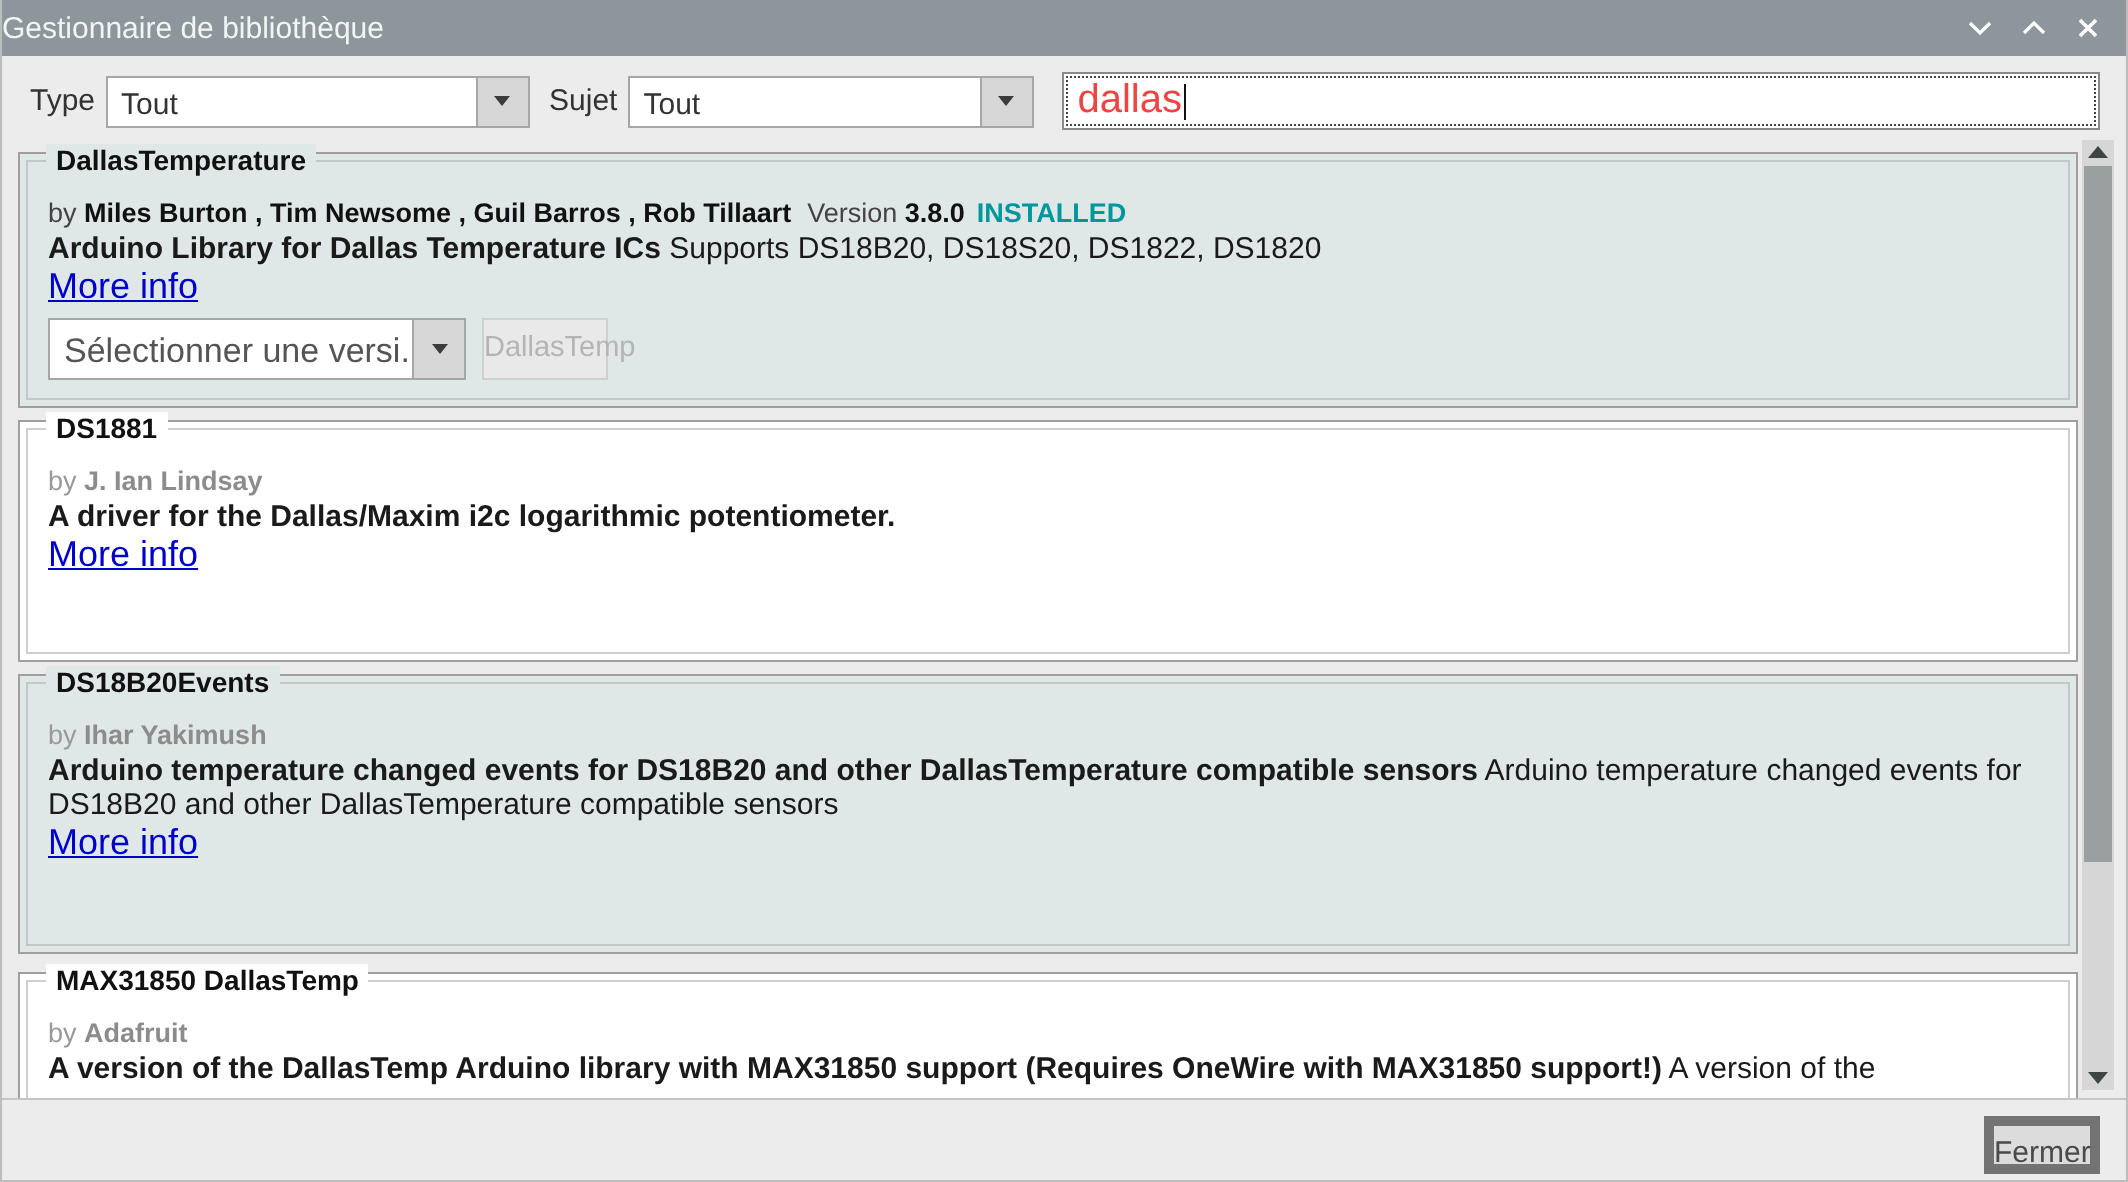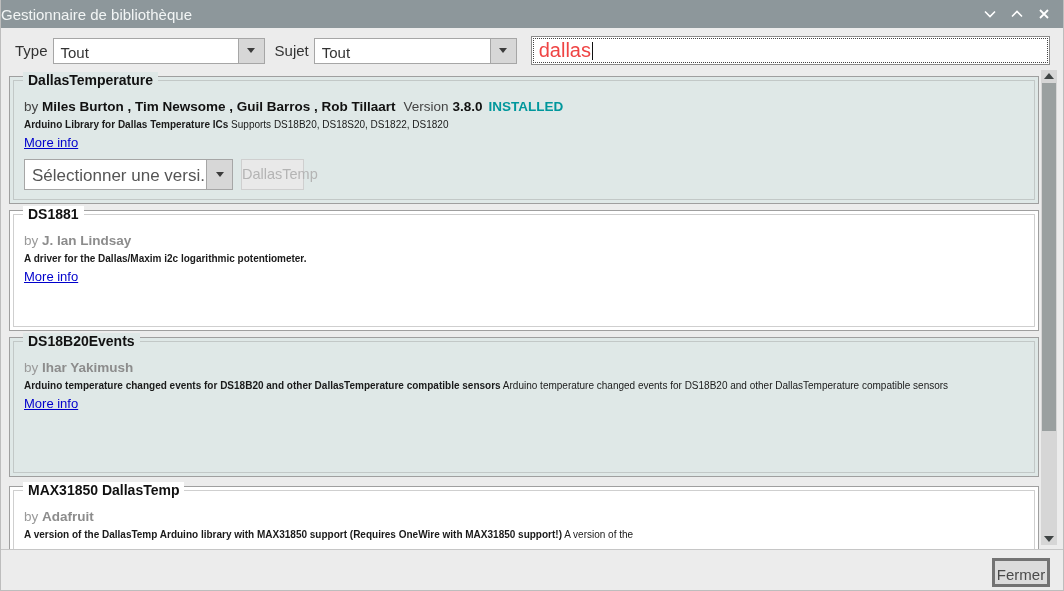--- a/index.html
+++ b/index.html
@@ -52,43 +52,43 @@
   .e2 { height:121px; margin-bottom:6px; }
   .e3 { height:140px; margin-bottom:9px; }
   .e4 { height:120px; }
   .byline { font-size:13.5px; color:#9a9a9a; line-height:18px; }
   .byline .author { font-weight:bold; color:#8c8c8c; }
   .byline.dark { color:#444; }
   .byline.dark .author { color:#111; }
   .version-label { color:#444; margin-left:8px; }
   .version-num { font-weight:bold; color:#111; }
   .installed { font-weight:bold; color:#00979c; margin-left:6px; }
-  .summary { font-size:10px; line-height:17px; color:#1a1a1a; width:1000px; }
+  .summary { font-size:15px; line-height:17px; color:#1a1a1a; width:1000px; }
   .summary b { font-weight:bold; }
-  .more-info { font-size:13px; color:#0000cc; text-decoration:underline; line-height:18px; display:inline-block; margin-top:1px; }
+  .more-info { font-size:18px; color:#0000cc; text-decoration:underline; line-height:18px; display:inline-block; margin-top:1px; }
   .version-row { display:flex; align-items:center; margin-top:7px; }
   .combo-version { width:209px; height:31px; }
   .combo-version .combo-value { font-size:17px; color:#555; padding-top:6px; }
   .install-btn {
     margin-left:8px; width:63px; height:31px; background:#e9e9e9;
     border:1px solid #cfcfcf; color:#b4b4b4; font-size:14.5px; text-align:center; line-height:29px;
   }
   
   .scrollbar { position:absolute; top:4px; right:6px; width:16px; height:475px; background:#d6d6d6; }
   .scroll-arrow { position:absolute; left:0; width:16px; height:12px; display:flex; align-items:center; justify-content:center; }
   .scroll-up { top:0; }
   .scroll-down { bottom:0; }
   .sb-tri-up { width:0; height:0; border-left:5px solid transparent; border-right:5px solid transparent; border-bottom:6px solid #3f4444; }
   .sb-tri-down { width:0; height:0; border-left:5px solid transparent; border-right:5px solid transparent; border-top:6px solid #3f4444; }
   .scroll-thumb { position:absolute; top:13px; left:1px; width:14px; height:348px; background:#9aa0a0; }
   
   .bottom-bar { height:42px; border-top:1px solid #c6c6c6; position:relative; background:#ececec; }
   .close-button {
     position:absolute; right:13px; top:8px; width:58px; height:29px;
-    background:#dcdcdc; border:3px solid #737373; color:#4a4a4a;
+    background:#dcdcdc; border:5px solid #737373; color:#4a4a4a;
     font-size:15px; text-align:center; line-height:27px;
   }
   svg { display:block; }
 </style>
 </head>
 <body>
 
 <div class="titlebar">
   <span class="title">Gestionnaire de bibliothèque</span>
   <div class="win-controls">

